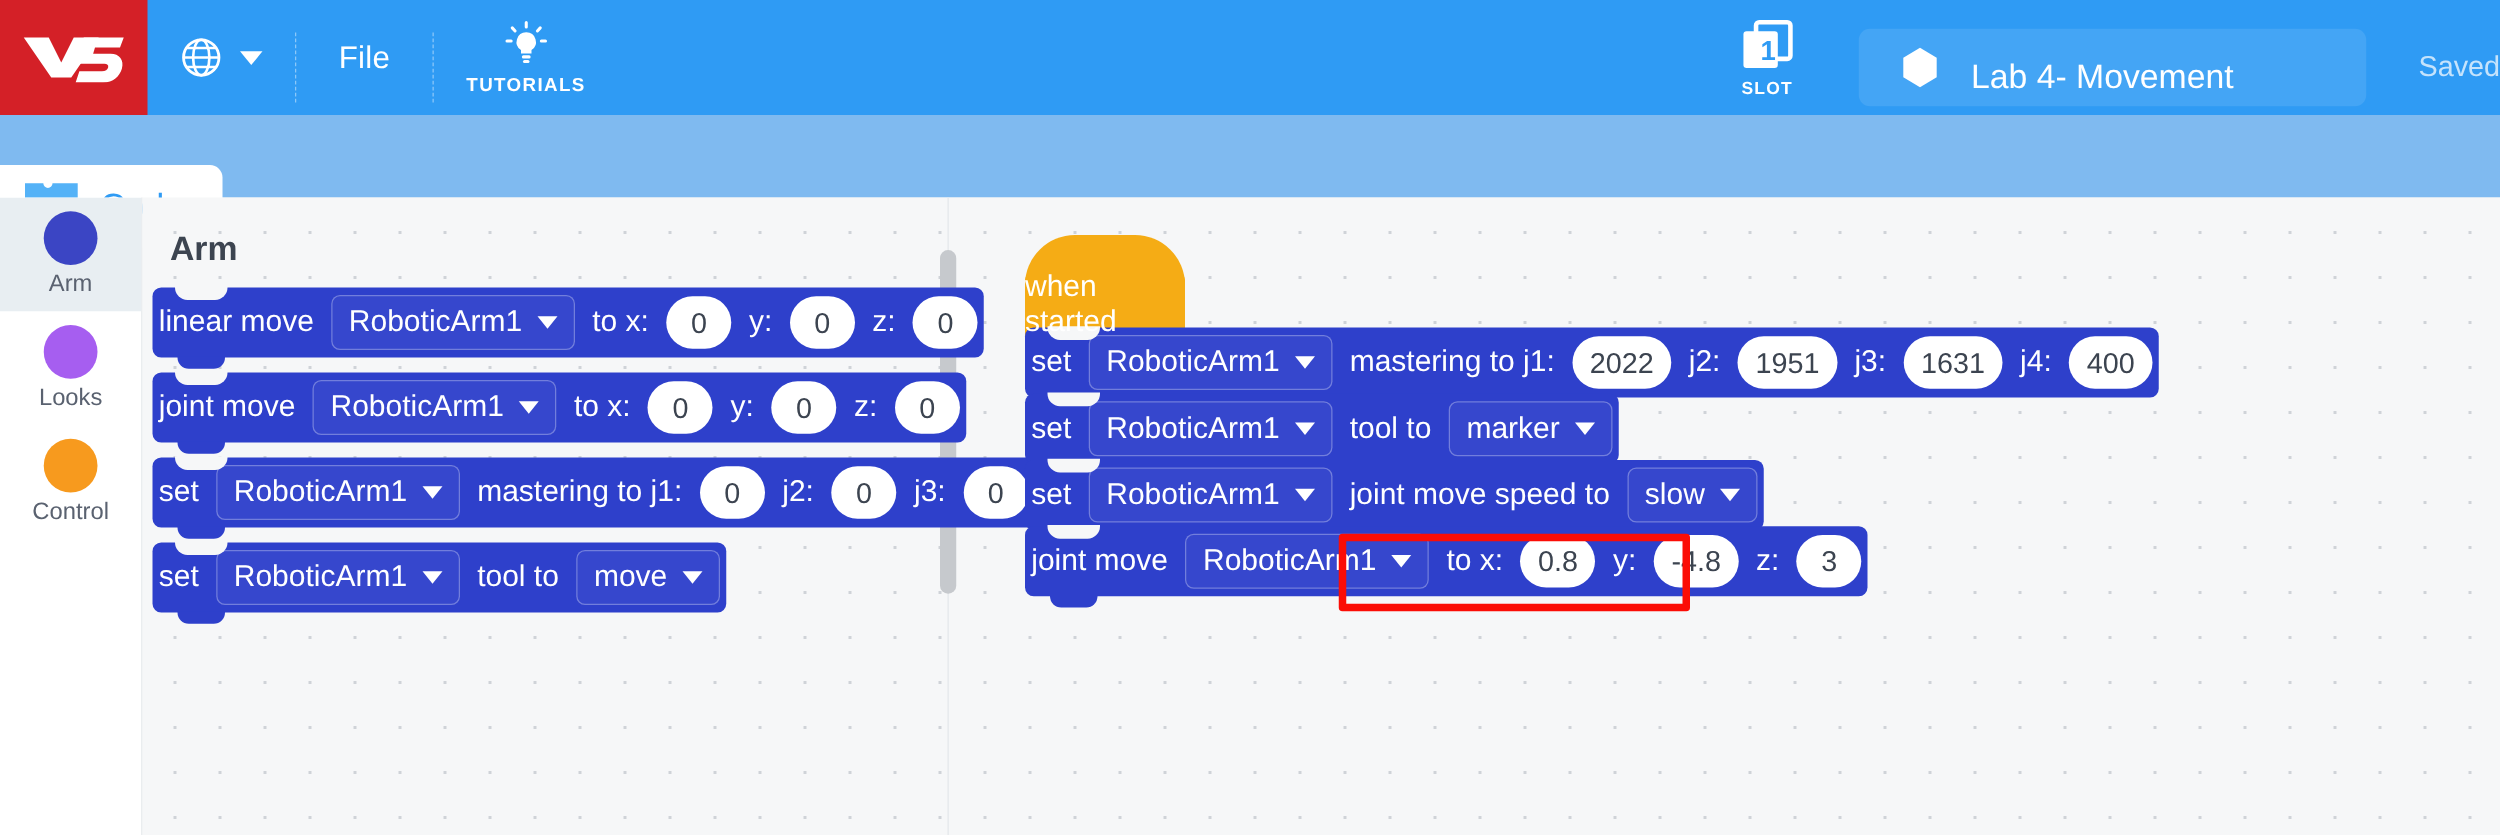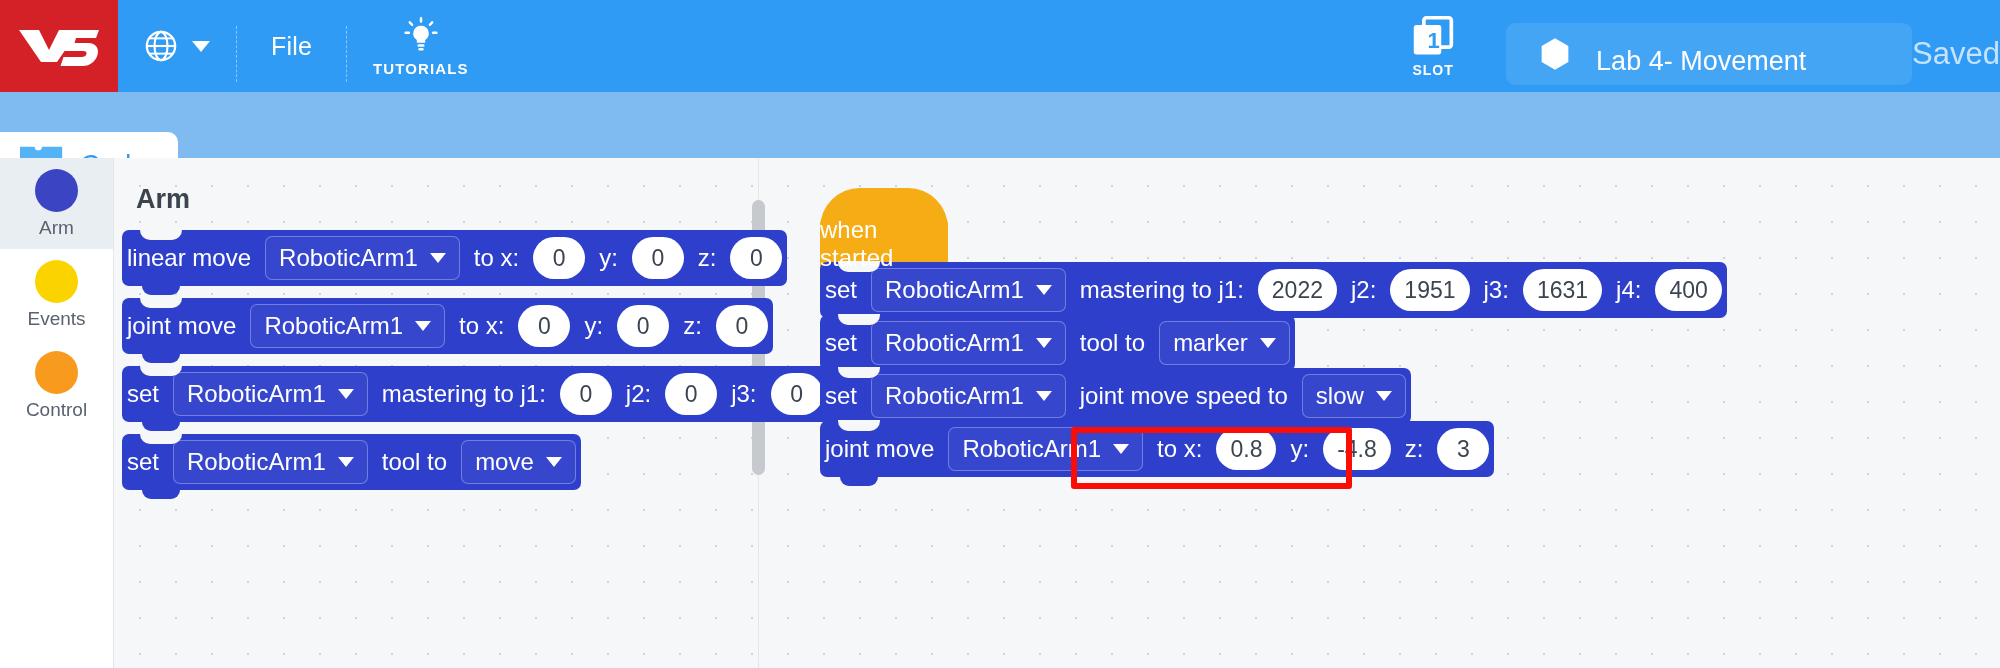--- a/index.html
+++ b/index.html
@@ -47,21 +47,21 @@
   .slot-label { color:#fff; font-size: 14px; font-weight: 700; letter-spacing: 1px; }
 
   .project-chip {
     margin-left: 34px; align-self: center; height: 62px; min-width: 406px;
     background: rgba(255,255,255,0.10); border-radius: 9px;
     display: flex; align-items: center; gap: 26px; padding: 0 34px;
   }
   .hex { width: 30px; height: 34px; }
   .project-name { color: #fff; font-size: 27px; margin-top: 16px; }
 
-  .saved-txt { align-self: center; color: rgba(255,255,255,0.72); font-size: 31px; }
+  .saved-txt { align-self: center; margin-left: 42px; color: rgba(255,255,255,0.72); font-size: 23px; }
 
   
   .tabstrip {
     position: absolute; left: 0; top: 92px; width: 2000px; height: 66px;
     background: #7fbaf0;
   }
   .code-tab {
     position: absolute; left: 0; top: 0; width: 178px; height: 66px;
     background: #ffffff; border-radius: 0 10px 0 0;
     display: flex; align-items: center; gap: 14px; padding-left: 18px; margin-top: 40px;
@@ -239,22 +239,22 @@
       <span class="code-tab-label">Code</span>
     </div>
   </div>
 
   <div class="cat-sidebar" id="cat-sidebar">
       <div class="cat selected">
         <div class="cat-dot" style="background: rgb(59, 69, 196);"></div>
         <span class="cat-label">Arm</span>
       </div>
       <div class="cat">
-        <div class="cat-dot" style="background: rgb(251, 212, 0);"></div>
-        <span class="cat-label">Events</span>
+        <div class="cat-dot" style="background: rgb(166, 94, 240);"></div>
+        <span class="cat-label">Looks</span>
       </div>
       <div class="cat">
         <div class="cat-dot" style="background: rgb(247, 154, 30);"></div>
         <span class="cat-label">Control</span>
       </div>
     </div>
 
   <div class="canvas">
 
     <span class="palette-title">Arm</span>

